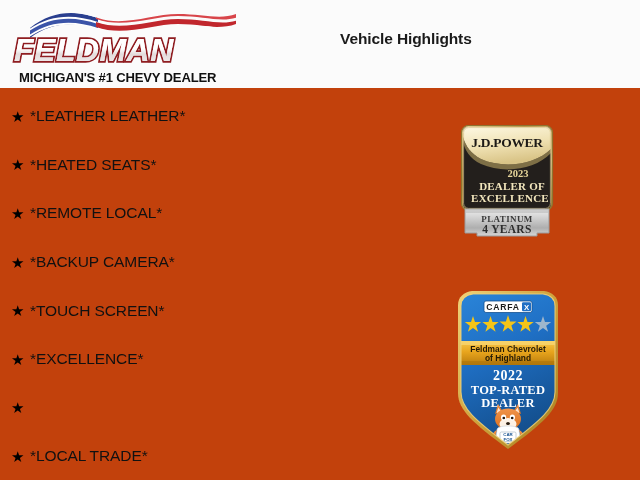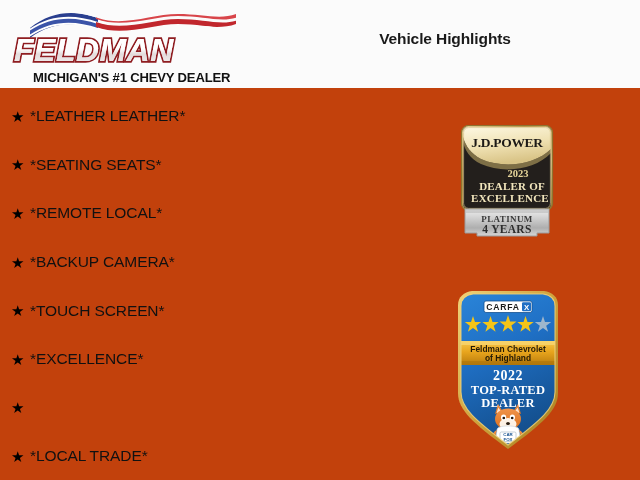--- a/index.html
+++ b/index.html
@@ -48,42 +48,40 @@
   .wordmark {
     position:absolute;
     left:0; top:26px;
     width:232px; height:36px;
   }
   .wordmark svg { display:block; }
 
   
   .tagline {
     position:absolute;
-    left:14px; top:63px;
+    left:6px; top:63px;
     width:216px; height:17px;
     display:flex;
     align-items:center;
-    justify-content:center;
   }
   .tagline-text {
     font-family:"Liberation Sans", sans-serif;
     font-size:13.5px;
     font-weight:bold;
     color:#111111;
     letter-spacing:-0.2px;
     white-space:nowrap;
     transform:scaleX(0.97);
   }
 
   
   #page-title {
     position:absolute;
     left:340px; top:30px;
     width:210px;
-    text-align:center;
     font-size:15.5px;
     font-weight:bold;
     color:#1a1a1a;
     letter-spacing:-0.1px;
   }
 
   
   #highlights {
     position:absolute;
     left:8px; top:92px;
@@ -190,21 +188,21 @@
 
   <div id="highlights">
 
     <div class="highlight-row">
       <span class="bullet-star">★</span>
       <span class="highlight-label">*LEATHER LEATHER*</span>
     </div>
 
     <div class="highlight-row">
       <span class="bullet-star">★</span>
-      <span class="highlight-label">*SEATING SEATS*</span>
+      <span class="highlight-label">*HEATED SEATS*</span>
     </div>
 
     <div class="highlight-row">
       <span class="bullet-star">★</span>
       <span class="highlight-label">*REMOTE LOCAL*</span>
     </div>
 
     <div class="highlight-row">
       <span class="bullet-star">★</span>
       <span class="highlight-label">*BACKUP CAMERA*</span>

